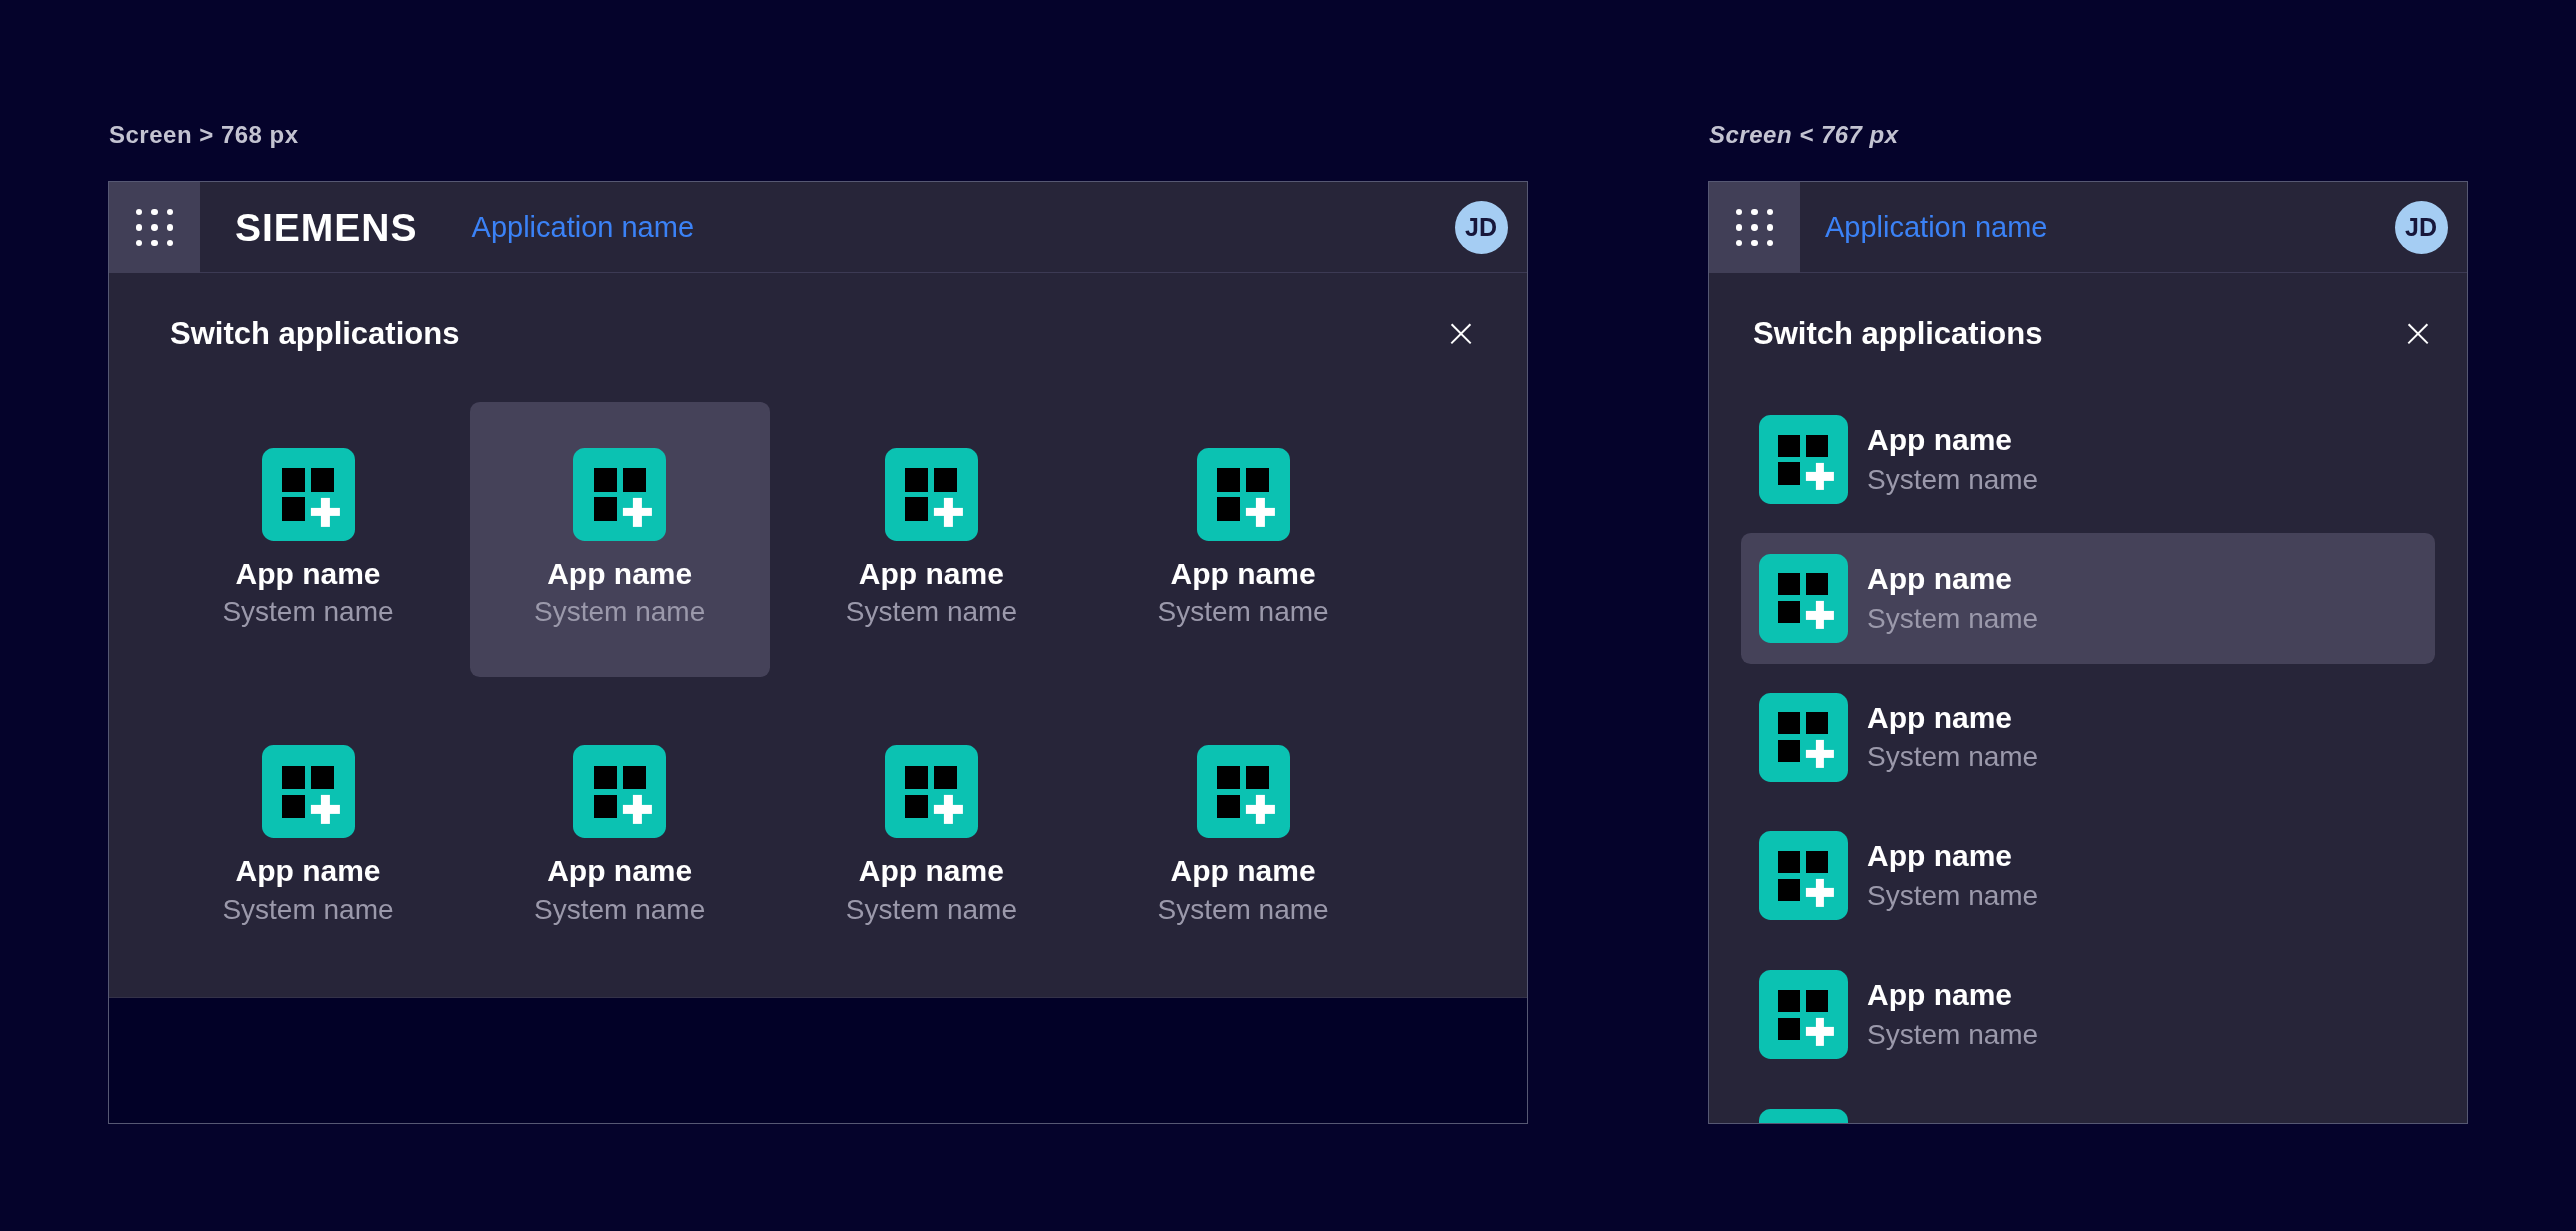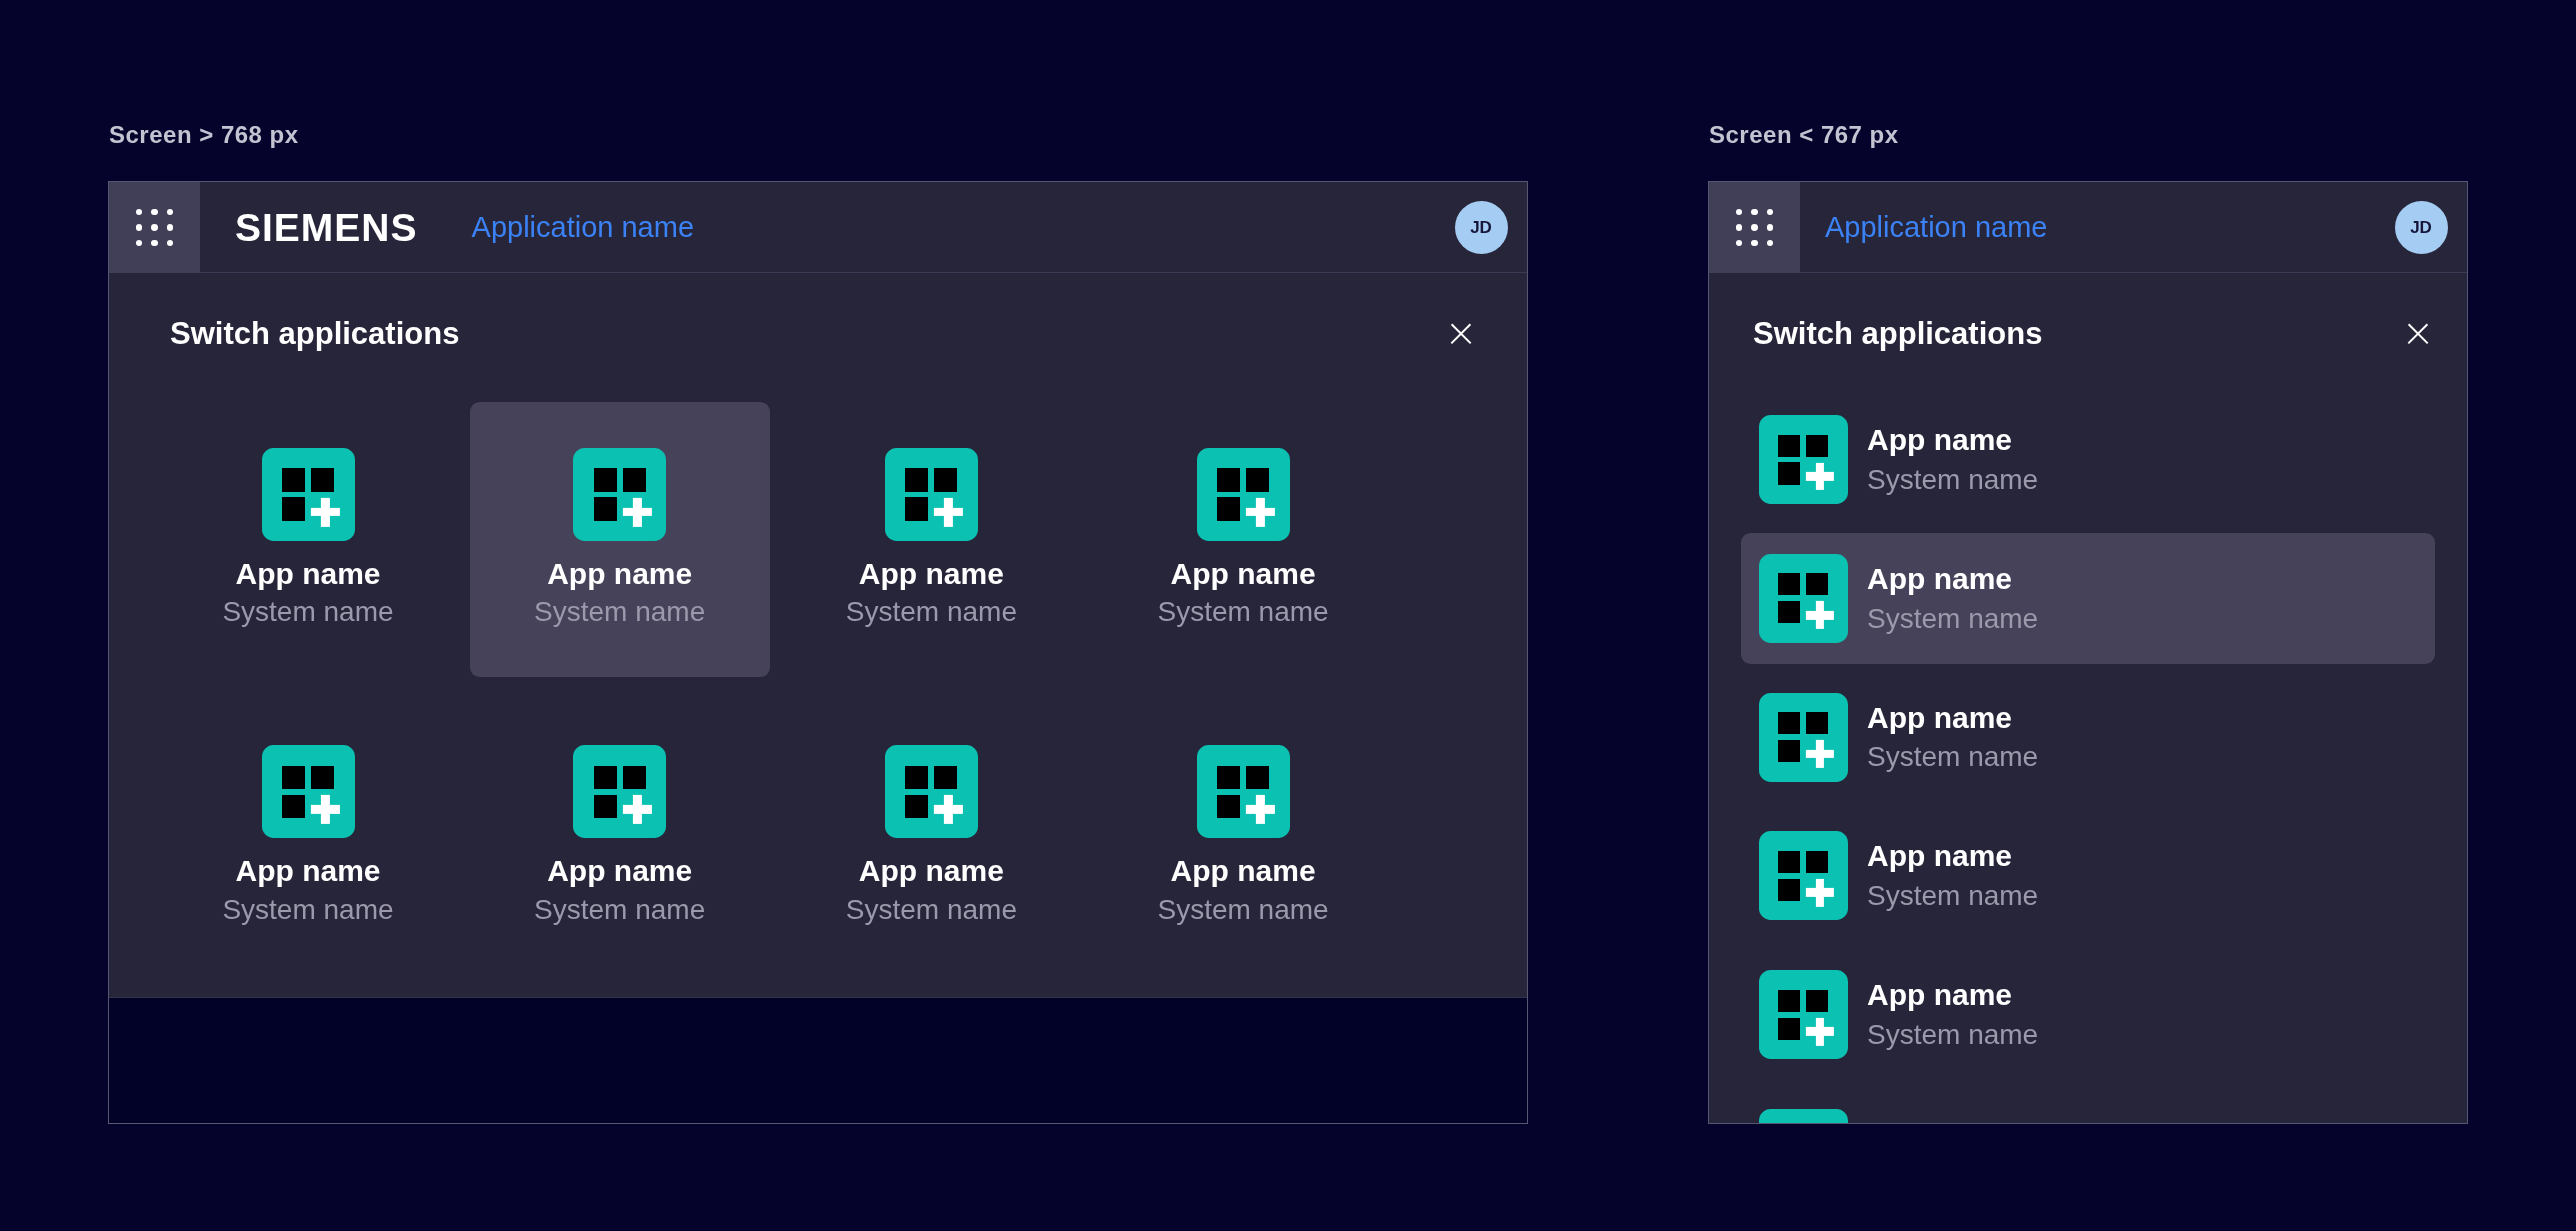--- a/index.html
+++ b/index.html
@@ -10,21 +10,21 @@
     font-family:"Liberation Sans", sans-serif;
     overflow:hidden;
   }
 
   .bp-label {
     position:absolute; top:121px;
     font-size:24px; font-weight:700; letter-spacing:0.5px;
     color:var(--label,#C3C3D1);
   }
   #label-desktop { left:109px; }
-  #label-mobile  { left:1709px; }
+  #label-mobile  { left:1709px;font-style:italic; }
 
   .device-card {
     position:absolute; top:181px; height:943px;
     border:1.9px solid var(--border,#565873);
     background:var(--content-bg,#020127);
     display:flex; flex-direction:column;
     overflow:hidden;
   }
   #desktop-card { left:108px;  width:1420px; }
   #mobile-card  { left:1708px; width:760px;  }
@@ -60,21 +60,21 @@
   }
   .header-title { font-size:29px; font-weight:400; color:#3b82f6; }
   #desktop-card .header-title { margin-left:54px; }
   #mobile-card  .header-title { margin-left:25px; }
 
   .avatar {
     margin-left:auto; margin-right:19.5px;
     width:53px; height:53px; border-radius:50%;
     background:var(--avatar-bg,#A5CDF3); color:var(--avatar-text,#17163A);
     display:flex; align-items:center; justify-content:center;
-    font-size:17px; font-weight:700; cursor:pointer; border:none;
+    font-size:25px; font-weight:700; cursor:pointer; border:none;
   }
 
   
   .switch-panel {
     background:var(--surface,#272539);
     padding:0 49px;
   }
   #desktop-card .switch-panel { flex:0 0 725px; border-bottom:1px solid #343249; }
   #mobile-card  .switch-panel { flex:1 1 auto; padding:0 32px; }
 

